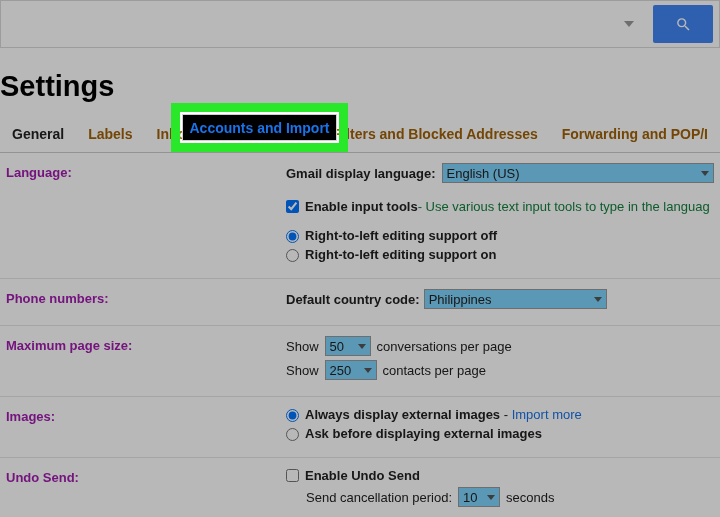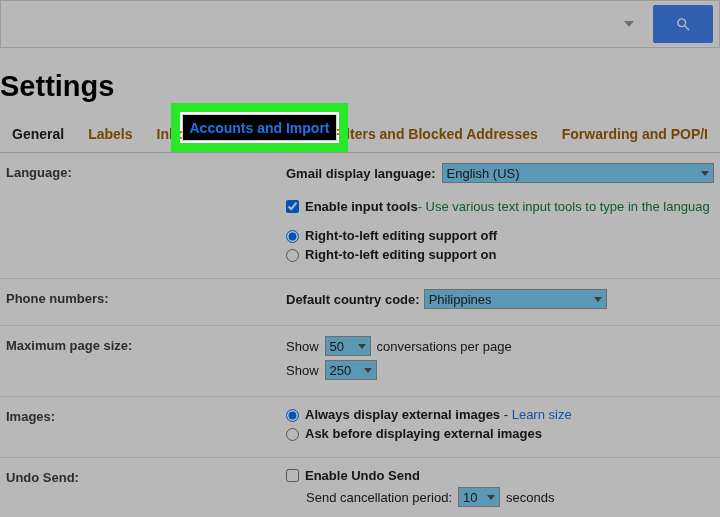--- a/index.html
+++ b/index.html
@@ -11,21 +11,21 @@
   .search-btn { width: 60px; background: #4285f4; display: flex; align-items: center; justify-content: center; margin: 4px 6px 4px 0; border-radius: 2px; }
   .search-btn svg { fill: #fff; }
   
   .page-title { font-size: 29px; font-weight: bold; color: #000000; padding: 22px 0 14px 0; }
   
   .tabs { display: flex; align-items: center; border-bottom: 1px solid #ccc; font-size: 14px; white-space: nowrap; padding-left: 0; gap: 0; }
   .tab { color: #a16207; padding: 9px 12px 10px 12px; cursor: pointer; font-weight: bold; }
   .tab.active { color: #222; }
   
   .section { display: flex; border-bottom: 1px solid #e5e5e5; padding: 10px 0 12px 6px; font-size: 13px; }
-  .section-label { width: 280px; font-weight: bold; color: #404040; padding-top: 2px; }
+  .section-label { width: 280px; font-weight: bold; color: #a21caf; padding-top: 2px; }
   .section-body { flex: 1; color: #222; }
   .row { display: flex; align-items: center; margin-bottom: 4px; }
   .bold { font-weight: bold; }
   .muted { color: #15803d; }
   .link { color: #1a73e8; cursor: pointer; }
   
   .select-box { border: 1px solid #999; background: #7dd3fc; padding: 1px 18px 1px 4px; font-size: 13px; position: relative; height: 20px; display: inline-flex; align-items: center; }
   .select-box::after { content: ""; position: absolute; right: 4px; top: 7px; border-left: 4px solid transparent; border-right: 4px solid transparent; border-top: 5px solid #555; }
   .wide { width: 272px; }
   .med { width: 183px; }
@@ -112,32 +112,33 @@
       <span style="width:6px"></span>
       <span class="select-box small">50</span>
       <span style="width:6px"></span>
       <span>conversations per page</span>
     </div>
     <div class="row">
       <span>Show</span>
       <span style="width:6px"></span>
       <span class="select-box small2">250</span>
       <span style="width:6px"></span>
+      <span>contacts per page</span>
     </div>
   </div>
 </div>
 
 <div class="section">
   <div class="section-label">Images:</div>
   <div class="section-body">
     <div class="row">
       <input type="radio" class="rb" checked="" style="">
       <span class="bold">Always display external images</span>
       <span>&nbsp;-&nbsp;</span>
-      <span class="link">Learn size</span>
+      <span class="link">Import more</span>
     </div>
     <div class="row">
       <input type="radio" class="rb" style="">
       <span class="bold">Ask before displaying external images</span>
     </div>
   </div>
 </div>
 
 <div class="section" style="border-bottom:none">
   <div class="section-label">Undo Send:</div>

